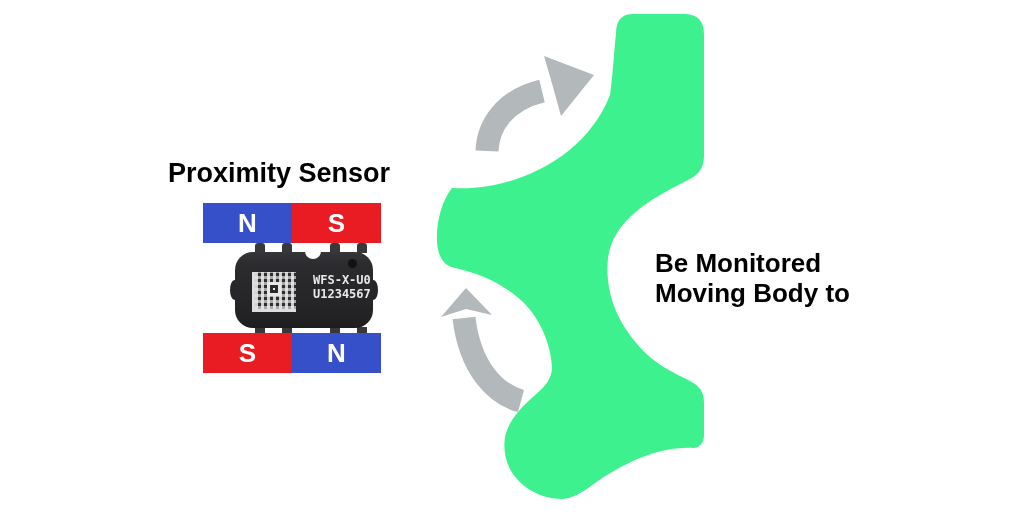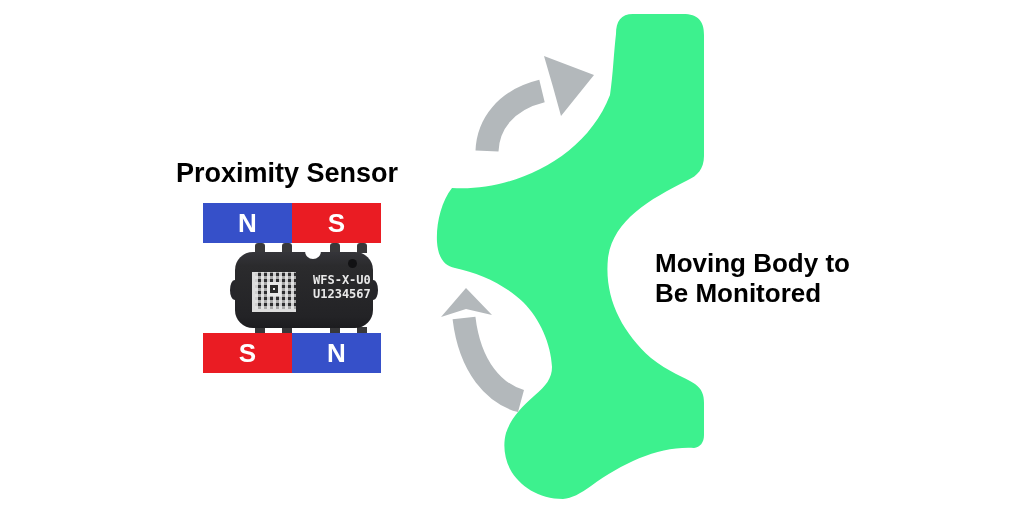--- a/index.html
+++ b/index.html
@@ -4,21 +4,21 @@
 <style>
   html,body{margin:0;padding:0;background:#fff;}
   #canvas{
     position:relative;width:1024px;height:512px;background:#fff;overflow:hidden;
     font-family:"Liberation Sans",sans-serif;
   }
   .abs{position:absolute;}
 
   
   .title{
-    left:159px;top:158px;width:256px;text-align:center;
+    left:168px;top:158px;width:256px;
     font-size:27px;font-weight:bold;color:var(--text_black);letter-spacing:0;
   }
   .magnet{left:203px;width:178px;height:40px;display:flex;}
   .magnet.top{top:203px;}
   .magnet.bottom{top:333px;}
   .pole{
     flex:1;display:flex;align-items:center;justify-content:center;
     color:#fff;font-size:26px;font-weight:bold;
   }
   .pole.blue{background:var(--magnet_blue);}
@@ -131,17 +131,17 @@
       <div>U1234567</div>
     </div>
   </div>
 
   <div class="abs magnet bottom">
     <div class="pole red">S</div>
     <div class="pole blue">N</div>
   </div>
 
   <div class="abs moving-label">
+    <div>Be Monitored</div>
     <div>Moving Body to</div>
-    <div>Be Monitored</div>
   </div>
 
 </div>
 
 </body></html>

